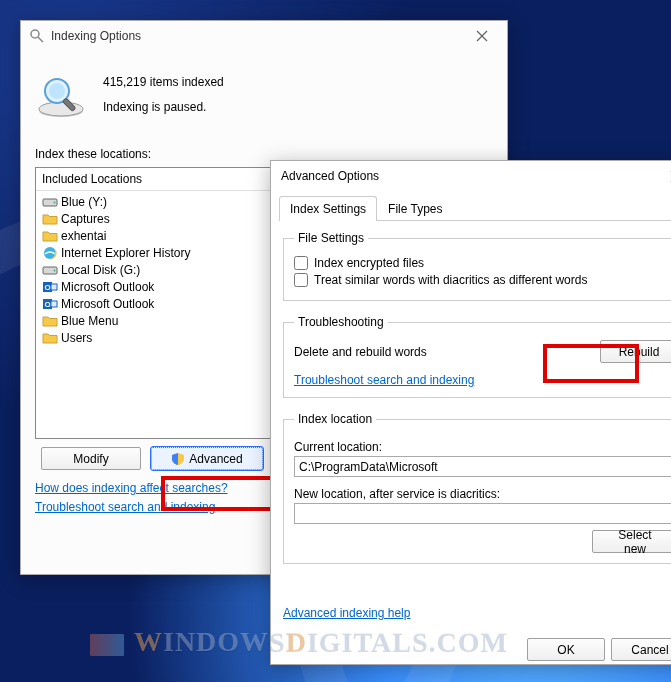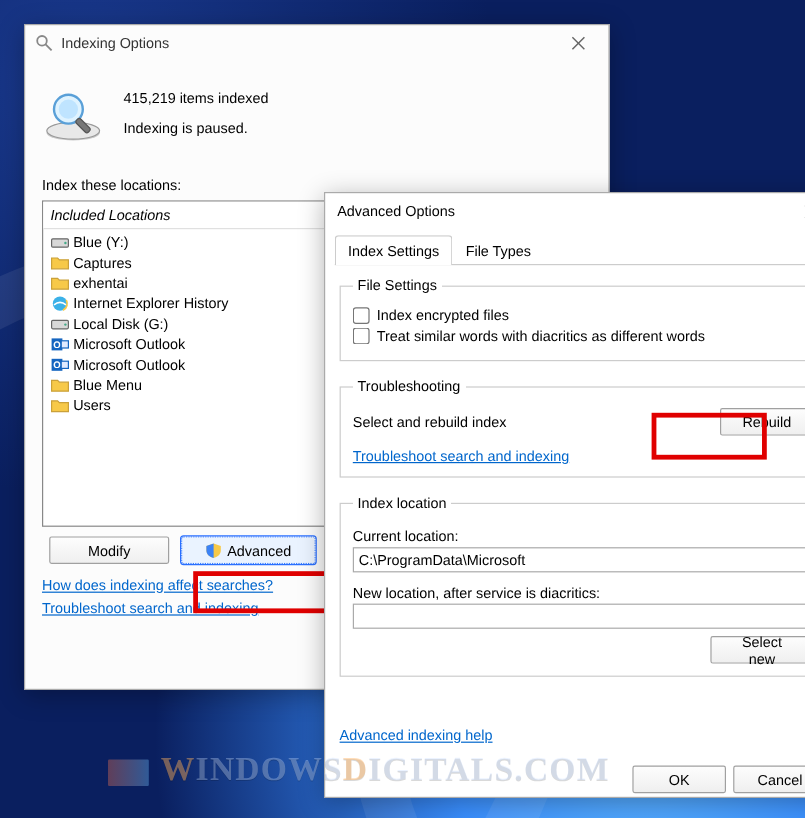--- a/index.html
+++ b/index.html
@@ -74,21 +74,20 @@
     height: 272px;
     background: #fff;
     overflow: hidden;
     font-size: 12px;
   }
   .locations-header {
     padding: 4px 6px;
     border-bottom: 1px solid #e0e0e0;
     background: #fff;
     font-size: 12px;
-    font-style: italic;
   }
   .loc-list { padding: 2px 0; }
   .loc-item {
     display: flex; align-items: center;
     padding: 0 6px; height: 17px;
     white-space: nowrap;
   }
   .loc-item .itm-icon { width: 16px; height: 16px; margin-right: 3px; }
   .itm-icon svg { width: 16px; height: 16px; display: block; }
 
@@ -400,21 +399,21 @@
       </label>
       <label class="chk-row">
         <input type="checkbox" style="">
         <span>Treat similar words with diacritics as different words</span>
       </label>
     </fieldset>
 
     <fieldset class="group">
       <legend>Troubleshooting</legend>
       <div class="trouble-row">
-        <span>Select and rebuild index</span>
+        <span>Delete and rebuild words</span>
         <button class="win-btn" style="width:78px">Rebuild</button>
       </div>
       <span class="link">Troubleshoot search and indexing</span>
     </fieldset>
 
     <fieldset class="group" style="margin-bottom:22px">
       <legend>Index location</legend>
       <div class="idx-loc-label">Current location:</div>
       <input class="text-field" readonly="" value="C:\ProgramData\Microsoft" style="">
       <div class="idx-loc-label" style="margin-top:10px">New location, after service is diacritics:</div>

